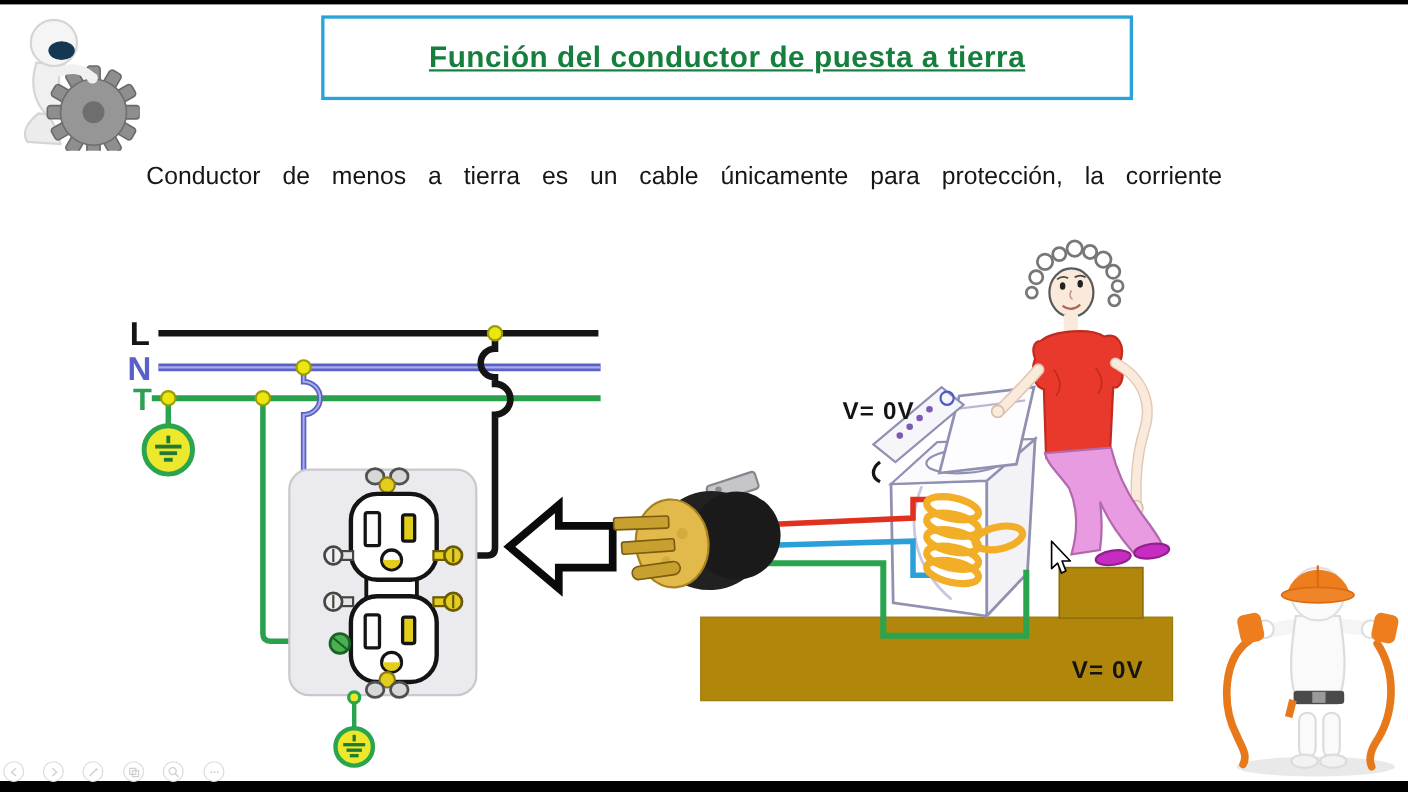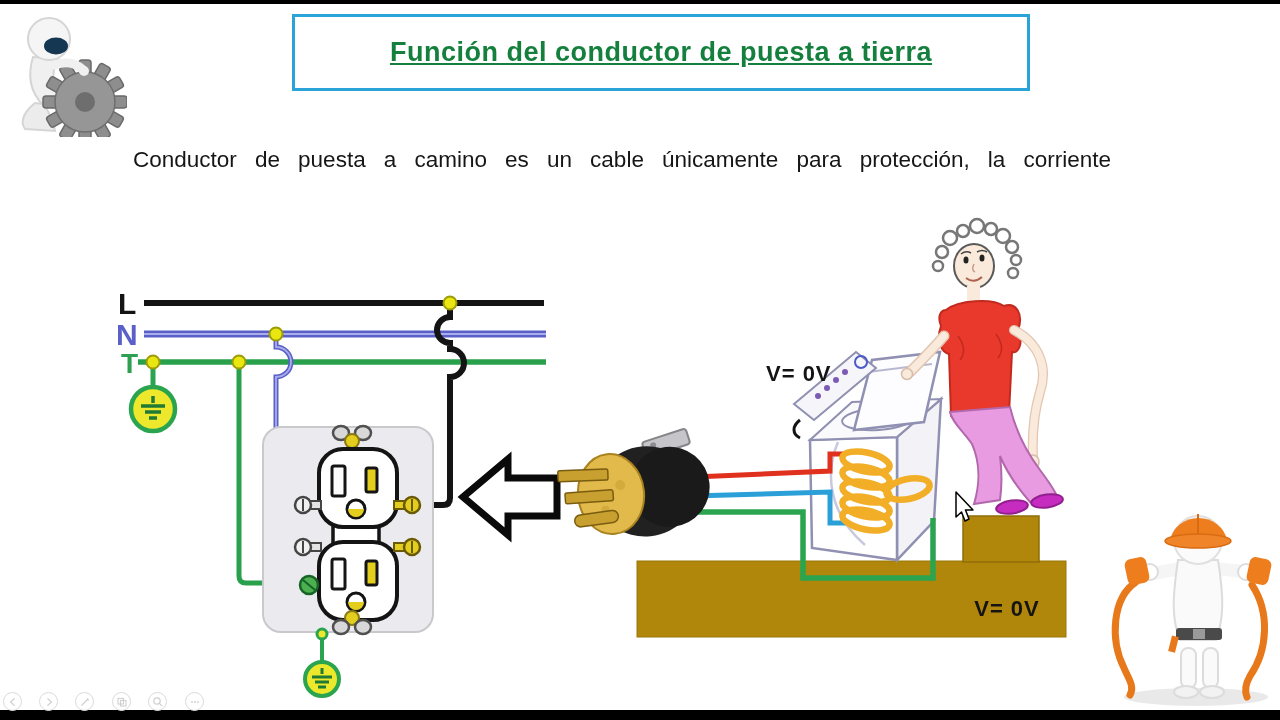--- a/index.html
+++ b/index.html
@@ -53,21 +53,21 @@
     </g>
     <path d="M50,60 C60,56 70,58 77,64" stroke="#F0F0F0" stroke-width="9" stroke-linecap="round" fill="none"></path>
     <circle cx="79" cy="66" r="5" fill="#F0F0F0"></circle>
   </svg>
 
   <div class="title-box">
     <span>Función del conductor de puesta a tierra</span>
   </div>
 
   <div class="para">
-    <div class="l1">Conductor de puesta a camino es un cable únicamente para protección, la corriente</div>
+    <div class="l1">Conductor de menos a tierra es un cable únicamente para protección, la corriente</div>
   </div>
 
   <svg class="svg-abs" width="1280" height="720" viewBox="0 0 1280 720">
 
     <g>
       <text x="118" y="314" font-size="30" font-weight="bold" fill="#141414">L</text>
       <text x="116" y="345" font-size="30" font-weight="bold" fill="#5A60C8">N</text>
       <text x="121" y="373" font-size="28" font-weight="bold" fill="#2FA052">T</text>
 
       <line x1="144" y1="303" x2="544" y2="303" stroke="#141414" stroke-width="6"></line>

